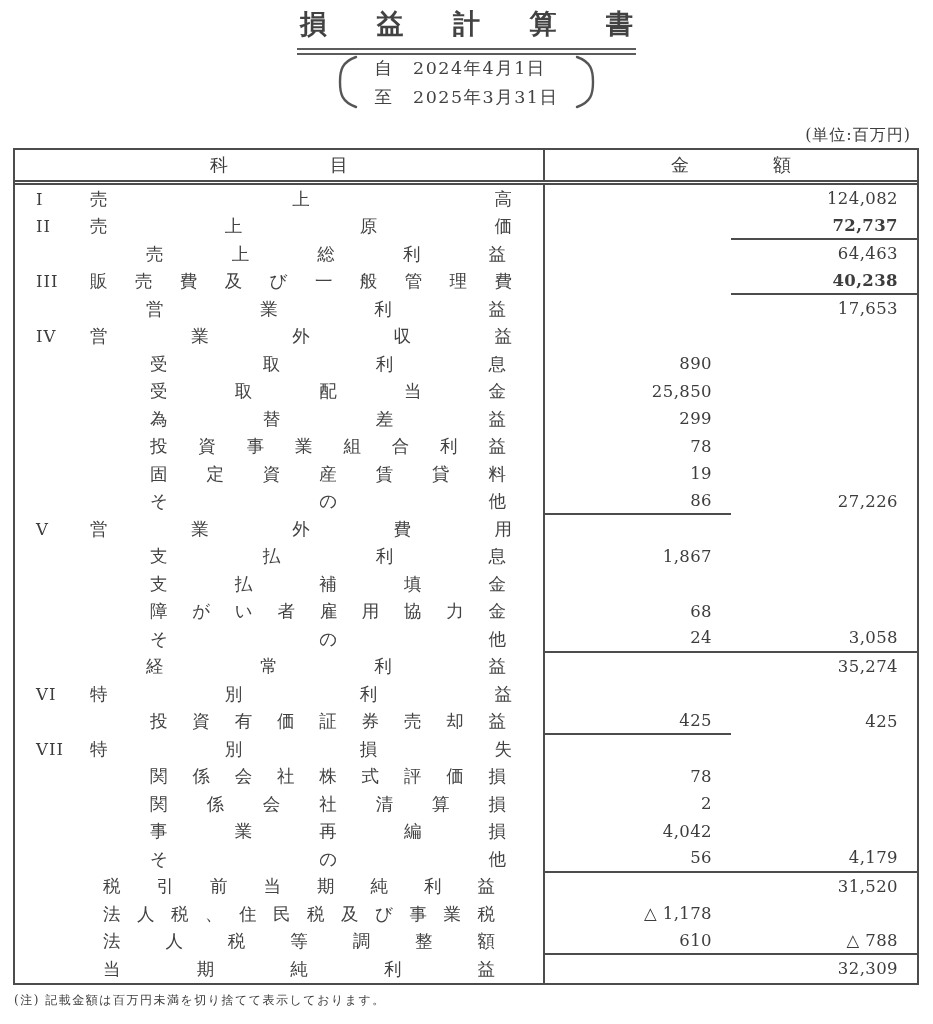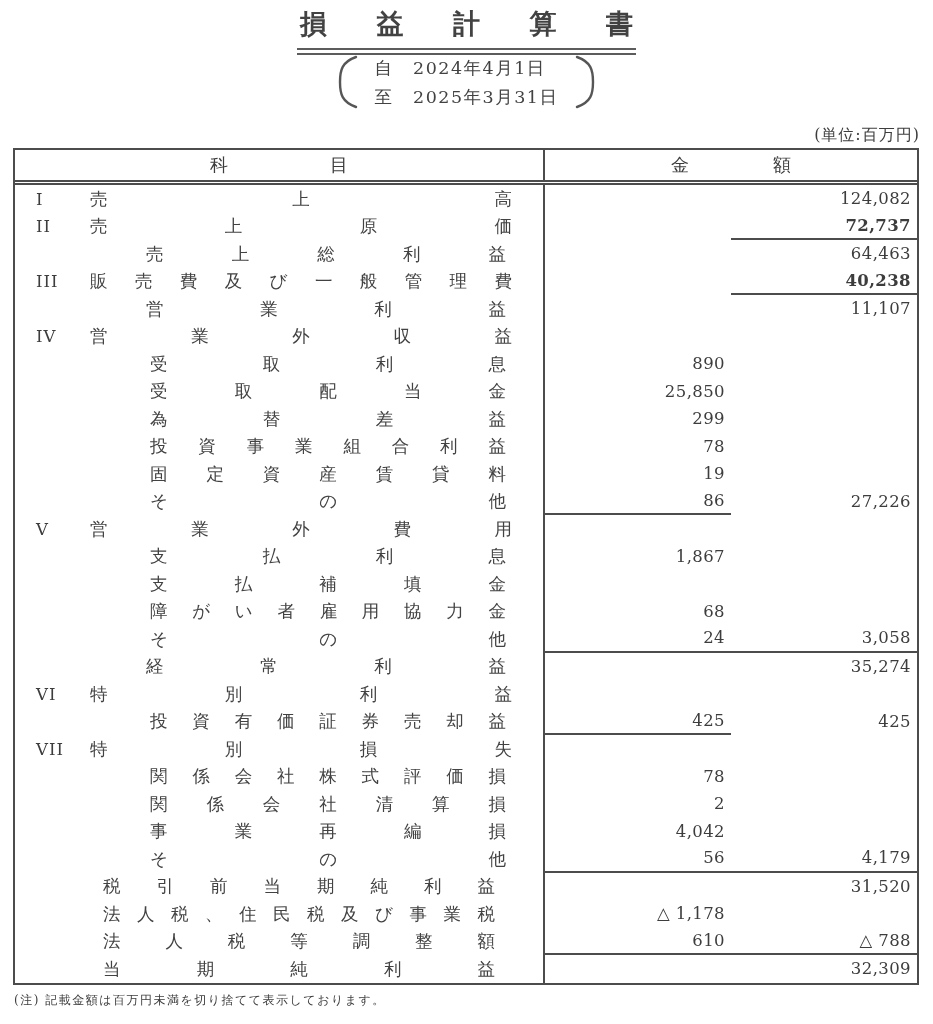--- a/index.html
+++ b/index.html
@@ -16,21 +16,21 @@
     border-bottom:7px double #5c5c5c;color:#424242;
   }
   
   .period{position:absolute;top:54px;left:0;right:0;display:flex;justify-content:center;align-items:center;gap:16px;}
   .bracket{flex:0 0 auto;}
   .period-lines{display:flex;flex-direction:column;gap:5px;}
   .period-line{display:flex;align-items:baseline;gap:20px;font-size:17.5px;color:#424242;}
   .period-line .p-label{letter-spacing:1px;}
   .period-line .p-date{letter-spacing:1.5px;}
   
-  .unit-note{position:absolute;top:125px;right:13px;font-size:16px;letter-spacing:1px;color:#3d3d3d;}
+  .unit-note{position:absolute;top:125px;right:22px;font-size:16px;letter-spacing:1px;color:#3d3d3d;}
   
   .statement-table{
     position:absolute;top:148px;left:13px;width:906px;
     border:2px solid #4c4c4c;box-sizing:border-box;background:#fff;
   }
   .thead{display:flex;height:30px;border-bottom:5px double #4c4c4c;}
   .th-subject{width:528px;display:flex;align-items:center;justify-content:center;font-size:18px;}
   .th-subject .spread{display:inline-flex;justify-content:space-between;width:138px;}
   .th-amount{flex:1;border-left:2px solid #4c4c4c;display:flex;align-items:center;justify-content:center;font-size:18px;}
   .th-amount .spread{display:inline-flex;justify-content:space-between;width:120px;}
@@ -41,21 +41,21 @@
     font-size:16.5px;letter-spacing:1px;color:#3d3d3d;
   }
   .label{display:flex;justify-content:space-between;align-items:center;color:#424242;}
   .label.ind-l1  {margin-left:75px; width:422px;}
   .label.ind-mid {margin-left:131px;width:360px;}
   .label.ind-item{margin-left:135px;width:356px;}
   .label.ind-low {margin-left:88px; width:392px;}
   .cell-amount{flex:1;border-left:2px solid #4c4c4c;display:flex;box-sizing:border-box;}
   .amt{
     width:50%;display:flex;align-items:center;justify-content:flex-end;
-    padding-right:6px;box-sizing:border-box;font-size:16.5px;letter-spacing:0.4px;color:#3d3d3d;
+    padding-right:19px;box-sizing:border-box;font-size:16.5px;letter-spacing:0.4px;color:#3d3d3d;
   }
   .rule-left  .detail{border-bottom:2px solid #4c4c4c;}
   .rule-right .total {border-bottom:2px solid #4c4c4c;font-weight:bold;}
   .rule-full  .detail,
   .rule-full  .total {border-bottom:2px solid #4c4c4c;text-align:center;}
   
   .footnote{position:absolute;top:992px;left:14px;font-size:12px;letter-spacing:1.5px;color:#3d3d3d;}
 </style>
 </head>
 <body>
@@ -180,21 +180,21 @@
       <span class="numeral"></span>
       <div class="label ind-mid">
               <span>営</span>
               <span>業</span>
               <span>利</span>
               <span>益</span>
             </div>
     </div>
     <div class="cell-amount">
       <div class="amt detail"></div>
-      <div class="amt total">11,107</div>
+      <div class="amt total">17,653</div>
     </div>
   </div>
         <div class="row">
     <div class="cell-subject">
       <span class="numeral">IV</span>
       <div class="label ind-l1">
               <span>営</span>
               <span>業</span>
               <span>外</span>
               <span>収</span>

